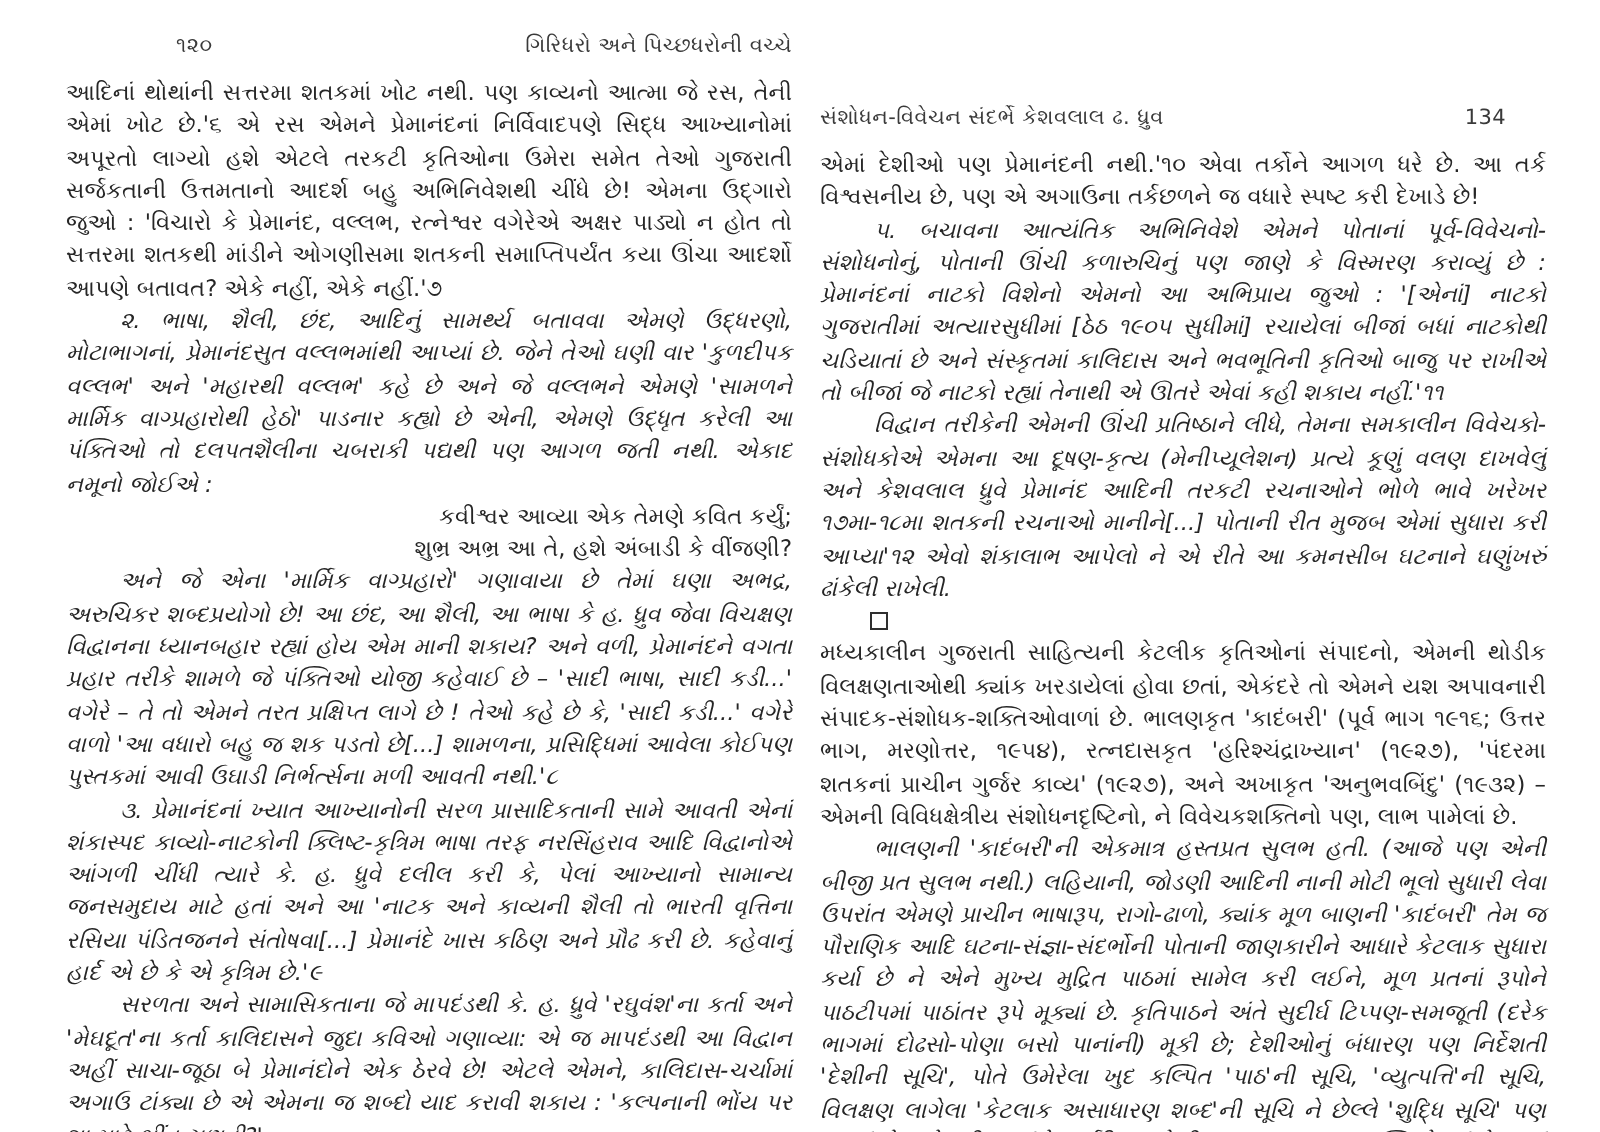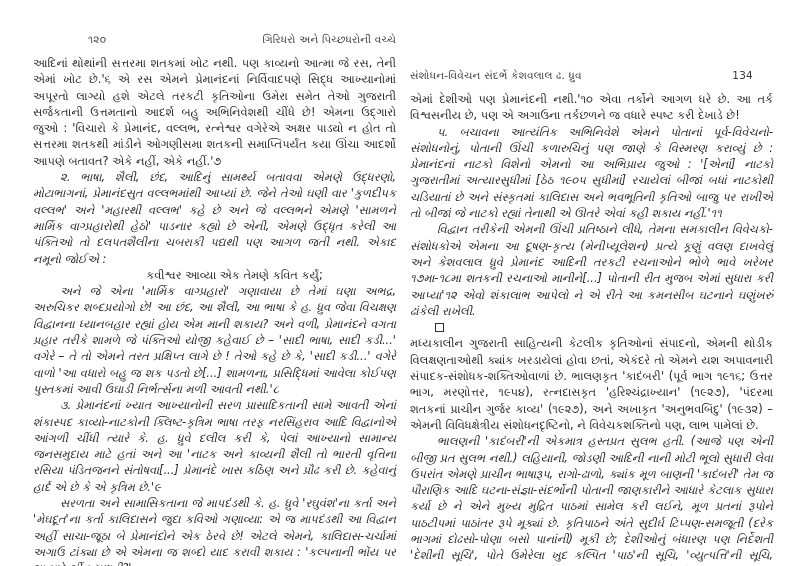--- a/index.html
+++ b/index.html
@@ -6,21 +6,21 @@
   html, body { width: 800px; height: 566px; }
   body {
     background: #ffffff;
     color: #222222;
     font-family: "DejaVu Sans", sans-serif;
     overflow: hidden;
   }
   .spread {
     width: 800px; height: 410px;
     display: flex;
-    padding: 33px 28px 10px 33px;
+    padding: 17px 28px 10px 33px;
     gap: 14px;
   }
   .page {
     width: 363px;
     flex: 0 0 363px;
     display: flex;
     flex-direction: column;
   }
   .page-header {
     display: flex;
@@ -37,21 +37,21 @@
   .page-body {
     font-size: 11.4px;
     line-height: 16.3px;
     text-align: justify;
     color: #262626;
   }
   .para { text-align: justify; }
   .para.indent { text-indent: 27px; font-style: italic; }
   .verse {
     padding-left: 40px;
-    text-align: center;
+    text-align: right;
   }
   .divider-row {
     height: 16.3px;
     display: flex;
     align-items: center;
   }
   .square-marker {
     display: inline-block;
     width: 9px; height: 9px;
     border: 1.2px solid #2f2f2f;
@@ -66,20 +66,21 @@
 
   <section class="page page-left">
     <div class="page-header">
       <span class="page-num">૧૨૦</span>
       <span class="running-title">ગિરિધરો અને પિચ્છધરોની વચ્ચે</span>
     </div>
     <div class="page-body">
       <p class="para">આદિનાં થોથાંની સત્તરમા શતકમાં ખોટ નથી. પણ કાવ્યનો આત્મા જે રસ, તેની એમાં ખોટ છે.'૬ એ રસ એમને પ્રેમાનંદનાં નિર્વિવાદપણે સિદ્ધ આખ્યાનોમાં અપૂરતો લાગ્યો હશે એટલે તરકટી કૃતિઓના ઉમેરા સમેત તેઓ ગુજરાતી સર્જકતાની ઉત્તમતાનો આદર્શ બહુ અભિનિવેશથી ચીંધે છે! એમના ઉદ્ગારો જુઓ : 'વિચારો કે પ્રેમાનંદ, વલ્લભ, રત્નેશ્વર વગેરેએ અક્ષર પાડ્યો ન હોત તો સત્તરમા શતકથી માંડીને ઓગણીસમા શતકની સમાપ્તિપર્યંત કયા ઊંચા આદર્શો આપણે બતાવત? એકે નહીં, એકે નહીં.'૭</p>
       <p class="para indent">૨. ભાષા, શૈલી, છંદ, આદિનું સામર્થ્ય બતાવવા એમણે ઉદ્ધરણો, મોટાભાગનાં, પ્રેમાનંદસુત વલ્લભમાંથી આપ્યાં છે. જેને તેઓ ઘણી વાર 'કુળદીપક વલ્લભ' અને 'મહારથી વલ્લભ' કહે છે અને જે વલ્લભને એમણે 'સામળને માર્મિક વાગ્પ્રહારોથી હેઠો' પાડનાર કહ્યો છે એની, એમણે ઉદ્ધૃત કરેલી આ પંક્તિઓ તો દલપતશૈલીના ચબરાકી પદ્યથી પણ આગળ જતી નથી. એકાદ નમૂનો જોઈએ :</p>
       <p class="verse">કવીશ્વર આવ્યા એક તેમણે કવિત કર્યું;</p>
+      <p class="verse">શુભ્ર અભ્ર આ તે, હશે અંબાડી કે વીંજણી?</p>
       <p class="para indent">અને જે એના 'માર્મિક વાગ્પ્રહારો' ગણાવાયા છે તેમાં ઘણા અભદ્ર, અરુચિકર શબ્દપ્રયોગો છે! આ છંદ, આ શૈલી, આ ભાષા કે હ. ધ્રુવ જેવા વિચક્ષણ વિદ્વાનના ધ્યાનબહાર રહ્યાં હોય એમ માની શકાય? અને વળી, પ્રેમાનંદને વગતા પ્રહાર તરીકે શામળે જે પંક્તિઓ યોજી કહેવાઈ છે – 'સાદી ભાષા, સાદી કડી...' વગેરે – તે તો એમને તરત પ્રક્ષિપ્ત લાગે છે ! તેઓ કહે છે કે, 'સાદી કડી...' વગેરે વાળો 'આ વધારો બહુ જ શક પડતો છે[...] શામળના, પ્રસિદ્ધિમાં આવેલા કોઈપણ પુસ્તકમાં આવી ઉઘાડી નિર્ભર્ત્સના મળી આવતી નથી.'૮</p>
       <p class="para indent">૩. પ્રેમાનંદનાં ખ્યાત આખ્યાનોની સરળ પ્રાસાદિકતાની સામે આવતી એનાં શંકાસ્પદ કાવ્યો-નાટકોની ક્લિષ્ટ-કૃત્રિમ ભાષા તરફ નરસિંહરાવ આદિ વિદ્વાનોએ આંગળી ચીંધી ત્યારે કે. હ. ધ્રુવે દલીલ કરી કે, પેલાં આખ્યાનો સામાન્ય જનસમુદાય માટે હતાં અને આ 'નાટક અને કાવ્યની શૈલી તો ભારતી વૃત્તિના રસિયા પંડિતજનને સંતોષવા[...] પ્રેમાનંદે ખાસ કઠિણ અને પ્રૌઢ કરી છે. કહેવાનું હાર્દ એ છે કે એ કૃત્રિમ છે.'૯</p>
       <p class="para indent">સરળતા અને સામાસિકતાના જે માપદંડથી કે. હ. ધ્રુવે 'રઘુવંશ'ના કર્તા અને 'મેઘદૂત'ના કર્તા કાલિદાસને જુદા કવિઓ ગણાવ્યા: એ જ માપદંડથી આ વિદ્વાન અહીં સાચા-જૂઠા બે પ્રેમાનંદોને એક ઠેરવે છે! એટલે એમને, કાલિદાસ-ચર્ચામાં અગાઉ ટાંક્યા છે એ એમના જ શબ્દો યાદ કરાવી શકાય : 'કલ્પનાની ભોંય પર શા માટે ભીંત ચણવી?'</p>
 
     </div>
   </section>
 
   <section class="page page-right">
     <div class="page-header">
       <span class="running-title">સંશોધન-વિવેચન સંદર્ભે કેશવલાલ ઢ. ધ્રુવ</span>

